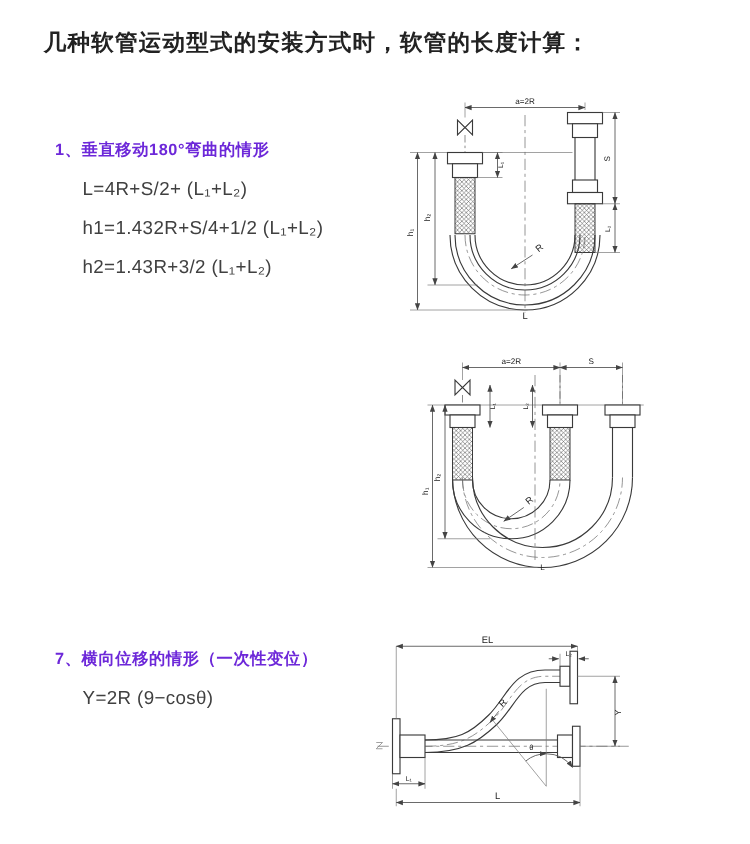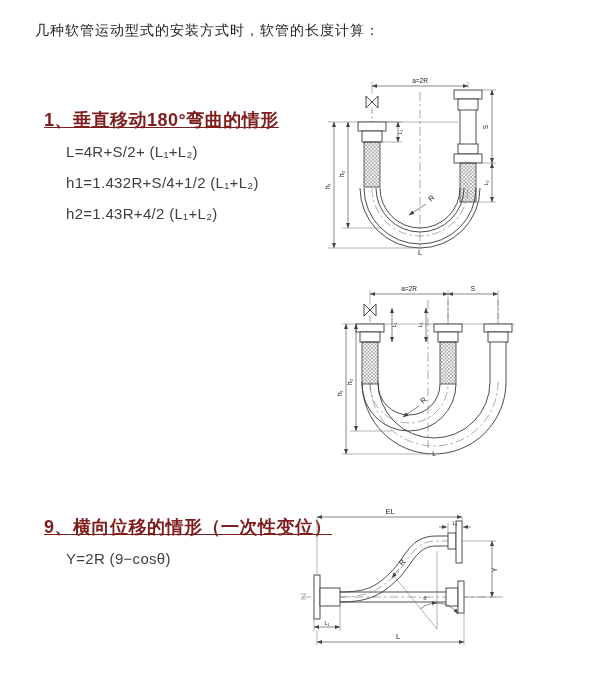--- a/index.html
+++ b/index.html
@@ -1,21 +1,21 @@
 <!DOCTYPE html>
 <html><head>
 <meta charset="utf-8">
 <style>
   html,body{margin:0;padding:0;background:#fff;}
   .page{position:relative;width:600px;height:675px;background:#ffffff;overflow:hidden;
         font-family:"Liberation Sans","DejaVu Sans",sans-serif;color:#1b1b1b;}
-  .doc-title{position:absolute;left:35px;top:22px;font-size:14px;font-weight:normal;
+  .doc-title{position:absolute;left:35px;top:22px;font-size:18px;font-weight:bold;
              letter-spacing:1px;color:#222;}
   .section{position:absolute;left:44px;}
-  .sec-heading{font-size:18px;font-weight:bold;color:#7f1d1d;letter-spacing:0.5px;line-height:20px;text-decoration:underline;}
+  .sec-heading{font-size:13px;font-weight:bold;color:#6d28d9;letter-spacing:0.5px;line-height:20px;}
   .formulas{margin:6px 0 0 22px;}
   .formula{font-size:15px;line-height:31px;letter-spacing:0.3px;color:#404040;white-space:pre;}
   .diagram{position:absolute;}
   
   .pipe{stroke:#3a3a3a;stroke-width:0.9;fill:none;}
   .fl{fill:#ffffff;stroke:#3a3a3a;stroke-width:0.9;}
   .braid{fill:url(#hatch);stroke:#3a3a3a;stroke-width:0.8;}
   .dim{stroke:#555;stroke-width:0.7;fill:none;}
   .ext{stroke:#777;stroke-width:0.55;fill:none;}
   .cl{stroke:#666;stroke-width:0.55;fill:none;stroke-dasharray:9 3 2.5 3;}
@@ -28,27 +28,27 @@
 
 <div class="page">
 
   <div class="doc-title">几种软管运动型式的安装方式时，软管的长度计算：</div>
 
   <div class="section" style="top:110px;">
     <div class="sec-heading">1、垂直移动180°弯曲的情形</div>
     <div class="formulas">
       <div class="formula">L=4R+S/2+ (L₁+L₂)</div>
       <div class="formula">h1=1.432R+S/4+1/2 (L₁+L₂)</div>
-      <div class="formula">h2=1.43R+4/2 (L₁+L₂)</div>
+      <div class="formula">h2=1.43R+3/2 (L₁+L₂)</div>
     </div>
   </div>
 
 
   <div class="section" style="top:517px;">
-    <div class="sec-heading">9、横向位移的情形（一次性变位）</div>
+    <div class="sec-heading">7、横向位移的情形（一次性变位）</div>
     <div class="formulas">
       <div class="formula">Y=2R (9−cosθ)</div>
     </div>
   </div>
 
   <svg class="diagram" style="left:310px;top:72px;" width="200" height="185" viewBox="0 0 200 185">
     <defs>
       <marker id="arr" viewBox="0 0 8 8" refX="7.6" refY="4" markerWidth="8" markerHeight="8" orient="auto-start-reverse">
         <path d="M0,1 L8,4 L0,7 Z" fill="#444"></path>
       </marker>

